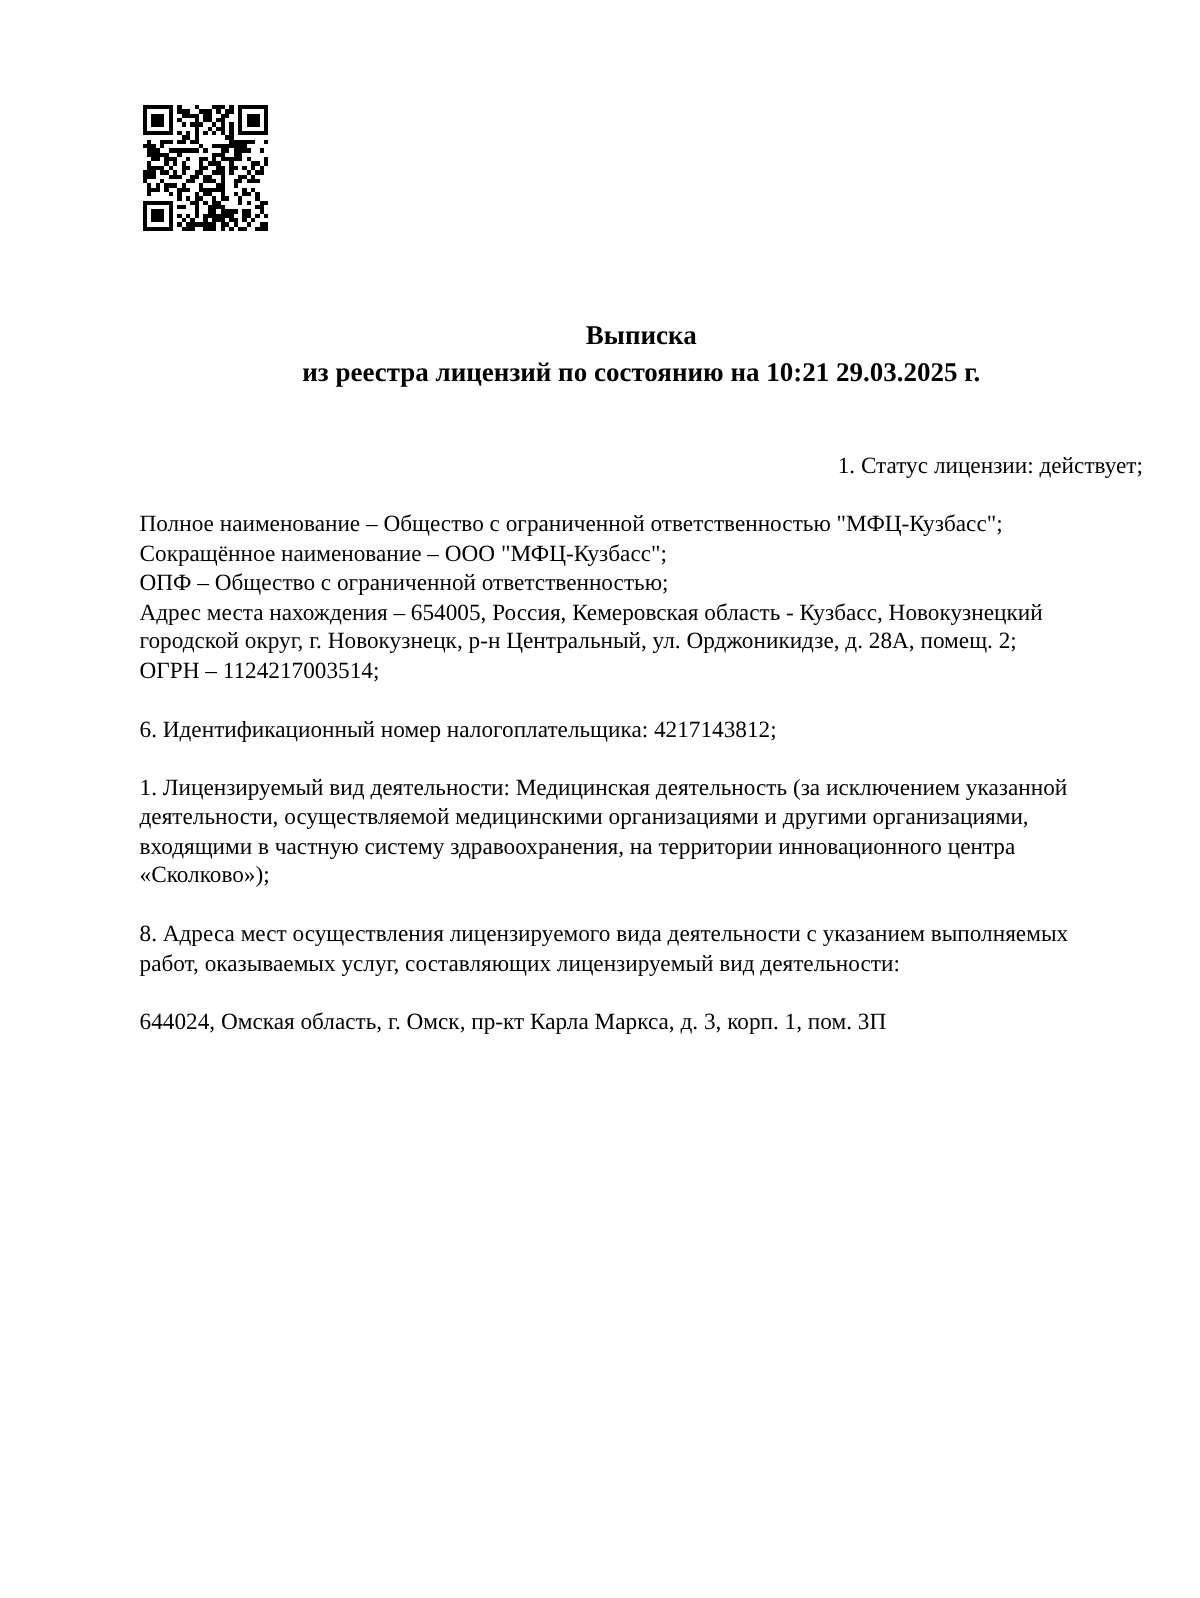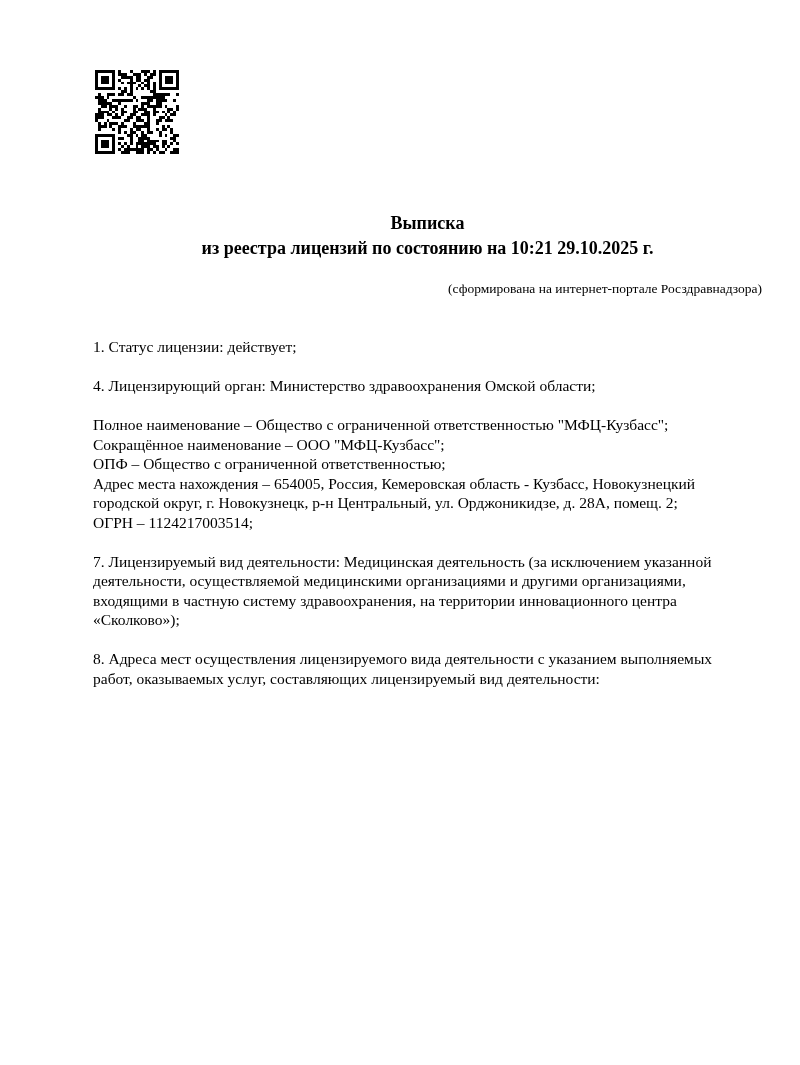--- a/index.html
+++ b/index.html
@@ -52,20 +52,21 @@
     line-height: 17px;
   }
   p.para {
     margin: 0 0 19.5px 0;
     font-size: 15.5px;
     line-height: 19.5px;
     white-space: pre-line;
   }
   p.para.first {
     margin-top: 40px;
+    text-align: right;
   }
 </style>
 </head>
 <body>
 
 <div class="page">
 
   <div class="qr">
       <svg xmlns="http://www.w3.org/2000/svg" viewBox="0 0 87 87" shape-rendering="crispEdges" fill="#000">
         <rect x="24" y="0" width="3" height="3"></rect>
@@ -398,43 +399,43 @@
         <rect x="0" y="66" width="21" height="21" fill="#000"></rect>
         <rect x="3" y="69" width="15" height="15" fill="#fff"></rect>
         <rect x="6" y="72" width="9" height="9" fill="#000"></rect>
       </svg>
     </div>
 
   <div class="content">
 
     <div class="title">
       <div>Выписка</div>
-      <div>из реестра лицензий по состоянию на 10:21 29.10.2025 г.</div>
+      <div>из реестра лицензий по состоянию на 10:21 29.03.2025 г.</div>
     </div>
 
-    <div class="subtitle">(сформирована на интернет-портале Росздравнадзора)</div>
 
     <p class="para first">1. Статус лицензии: действует;</p>
 
 
 
-    <p class="para">4. Лицензирующий орган: Министерство здравоохранения Омской области;</p>
 
 
     <p class="para">Полное наименование – Общество с ограниченной ответственностью "МФЦ-Кузбасс";
 Сокращённое наименование – ООО "МФЦ-Кузбасс";
 ОПФ – Общество с ограниченной ответственностью;
 Адрес места нахождения – 654005, Россия, Кемеровская область - Кузбасс, Новокузнецкий
 городской округ, г. Новокузнецк, р-н Центральный, ул. Орджоникидзе, д. 28А, помещ. 2;
 ОГРН – 1124217003514;</p>
 
-
-    <p class="para">7. Лицензируемый вид деятельности: Медицинская деятельность (за исключением указанной
+    <p class="para">6. Идентификационный номер налогоплательщика: 4217143812;</p>
+
+    <p class="para">1. Лицензируемый вид деятельности: Медицинская деятельность (за исключением указанной
 деятельности, осуществляемой медицинскими организациями и другими организациями,
 входящими в частную систему здравоохранения, на территории инновационного центра
 «Сколково»);</p>
 
     <p class="para">8. Адреса мест осуществления лицензируемого вида деятельности с указанием выполняемых
 работ, оказываемых услуг, составляющих лицензируемый вид деятельности:</p>
 
+    <p class="para">644024, Омская область, г. Омск, пр-кт Карла Маркса, д. 3, корп. 1, пом. 3П</p>
 
   </div>
 </div>
 
 </body></html>

